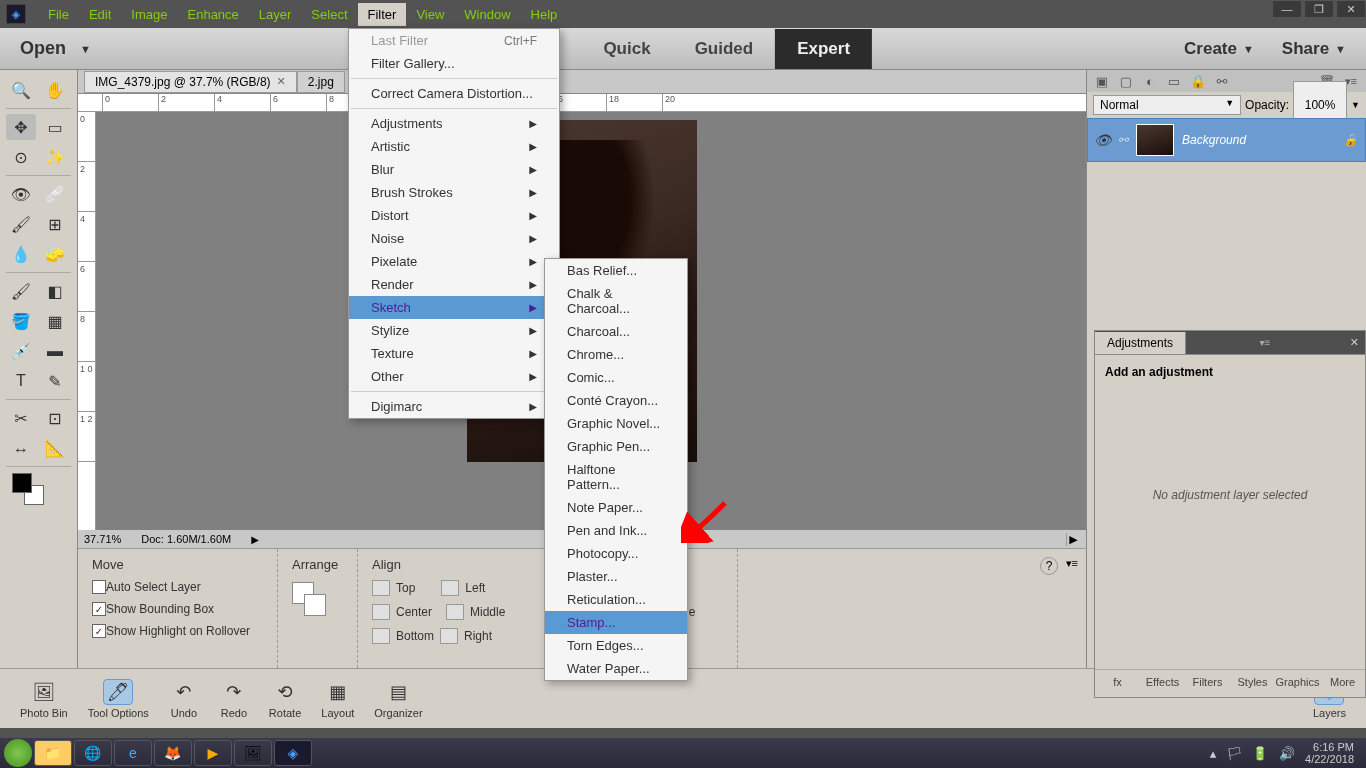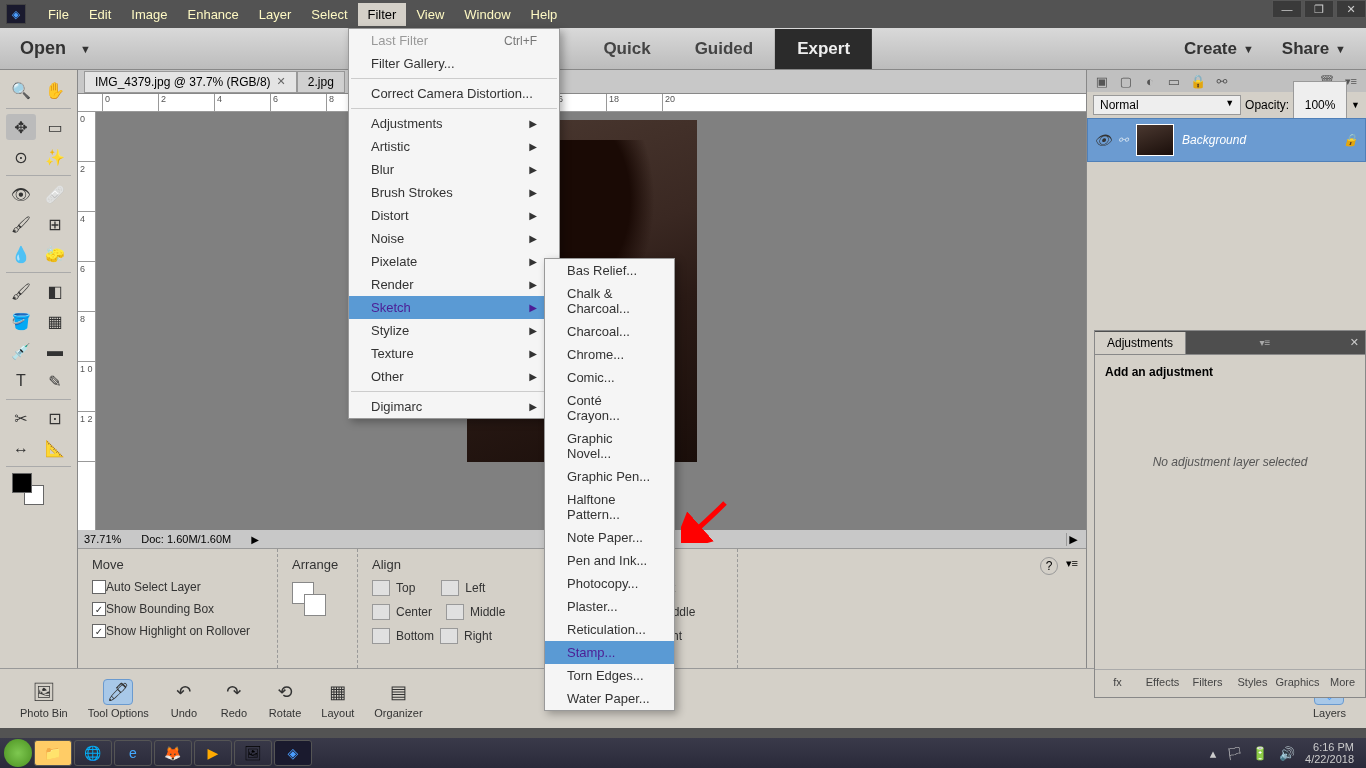--- a/index.html
+++ b/index.html
@@ -5,21 +5,21 @@
 * { box-sizing: border-box; margin: 0; padding: 0; font-family: "Segoe UI", Tahoma, sans-serif; }
 body { width: 1366px; height: 768px; overflow: hidden; background: #535353; position: relative; }
 
 
 .titlebar { height: 28px; background: #535353; display: flex; align-items: center; padding-left: 6px; }
 .titlebar .app-icon { width: 20px; height: 20px; background: #1a1a2e; border: 1px solid #444; margin-right: 12px; display:flex;align-items:center;justify-content:center; }
 .titlebar .app-icon::after{content:"◈";color:#4a9eff;font-size:11px;}
 .win-controls { position: absolute; right: 0; top: 0; display: flex; }
 .win-btn { width: 30px; height: 18px; background: #3a3a3a; border: 1px solid #555; display: flex; align-items: center; justify-content: center; color: #ccc; font-size: 11px; margin-left:2px;}
 .menubar { display: flex; }
-.menu-item { padding: 4px 10px; color: #fef9c3; font-size: 13px; cursor: default; }
+.menu-item { padding: 4px 10px; color: #84cc16; font-size: 13px; cursor: default; }
 .menu-item.active { background: #d4d0c8; color: #000; }
 
 
 .modebar { height: 42px; background: linear-gradient(#d9d9d9, #bcbcbc); display: flex; align-items: center; padding: 0 20px; border-bottom: 1px solid #888; }
 .open-btn { display: flex; align-items: center; font-size: 18px; font-weight: 600; color: #333; gap:14px;}
 .mode-tabs { display: flex; margin-left: auto; margin-right: auto; position:absolute; left:50%; transform:translateX(-50%); }
 .mode-tab { padding: 10px 22px; font-size: 17px; font-weight: 600; color: #444; }
 .mode-tab.active { background: #2b2b2b; color: #eee; }
 .right-btns { margin-left:auto; display:flex; gap:28px;}
 .right-btn { display:flex;align-items:center;font-size:17px;font-weight:600;color:#333;gap:6px;}
@@ -77,40 +77,40 @@
 .thumb{width:38px;height:32px;background:linear-gradient(160deg,#4a3830,#1a0e0a);border:1px solid #fff;}
 .lock-end{margin-left:auto;width:16px;font-size:12px;}
 .layer-list{flex:0 0 110px;background:#d4d0c8;}
 
 
 .adj-panel{position:absolute;right:0;top:330px;width:272px;bottom:70px;background:#d4d0c8;border:1px solid #888;}
 .adj-head{height:24px;background:#4e4e4e;display:flex;align-items:center;border-bottom:1px solid #888;}
 .adj-tab{background:#d4d0c8;padding:4px 12px;font-size:12px;border-right:1px solid #888;}
 .adj-x{margin-left:auto;color:#ccc;padding:0 6px;font-size:11px;}
 .adj-body{padding:10px;font-size:12px;}
-.adj-empty{text-align:center;font-style:italic;color:#555;margin-top:76px;font-size:12px;}
+.adj-empty{text-align:center;font-style:italic;color:#555;margin-top:109px;font-size:12px;}
 .adj-foot{position:absolute;bottom:0;left:0;right:0;height:28px;border-top:1px solid #aaa;display:flex;font-size:11px;}
 .adj-foot div{flex:1;text-align:center;padding-top:6px;color:#444;}
 
 
 .bottom-bar{height:60px;background:#d4d0c8;border-top:1px solid #999;display:flex;align-items:center;padding:0 10px;}
 .bb-btn{display:flex;flex-direction:column;align-items:center;font-size:11px;gap:2px;padding:0 10px;color:#333;}
 .bb-ico{width:30px;height:26px;display:flex;align-items:center;justify-content:center;font-size:18px;border:1px solid transparent;border-radius:4px;}
 .bb-ico.sel{background:#a8c8e8;border:1px solid #6a9acf;}
 .bb-right{margin-left:auto;display:flex;}
 
 
 .dropdown{position:absolute;top:28px;left:348px;width:212px;background:#f5f5f5;border:1px solid #999;box-shadow:3px 3px 8px rgba(0,0,0,0.3);font-size:13px;z-index:100;}
 .dd-item{padding:4px 22px;color:#333;display:flex;justify-content:space-between;align-items:center;cursor:default;}
 .dd-item.disabled{color:#999;}
 .dd-item.hover{background:#5a9ad4;color:#4c1d95;}
 .dd-item .shortcut{color:#777;font-size:12px;}
 .dd-arrow{font-size:10px;}
 .dd-sep{height:1px;background:#ccc;margin:3px 2px;}
-.submenu{position:absolute;top:258px;left:544px;width:131px;background:#f5f5f5;border:1px solid #999;box-shadow:3px 3px 8px rgba(0,0,0,0.3);font-size:13px;z-index:101;}
+.submenu{position:absolute;top:258px;left:544px;width:144px;background:#f5f5f5;border:1px solid #999;box-shadow:3px 3px 8px rgba(0,0,0,0.3);font-size:13px;z-index:101;}
 
 
 .red-arrow{position:absolute;left:681px;top:497px;z-index:200;pointer-events:none;}
 
 
 .taskbar{position:absolute;bottom:0;left:0;right:0;height:30px;background:linear-gradient(#3a3a4a,#2a2a3a);display:flex;align-items:center;padding:0 4px;}
 .tb-btn{width:38px;height:26px;display:flex;align-items:center;justify-content:center;border:1px solid #555;border-radius:3px;margin-right:2px;font-size:14px;}
 .tb-start{background:radial-gradient(circle,#7ec850,#4a9020);border-radius:50%;width:28px;height:28px;border:none;}
 .tray{margin-left:auto;display:flex;align-items:center;gap:10px;color:#ccc;font-size:11px;padding-right:8px;}
 .tray-ico{font-size:13px;}

